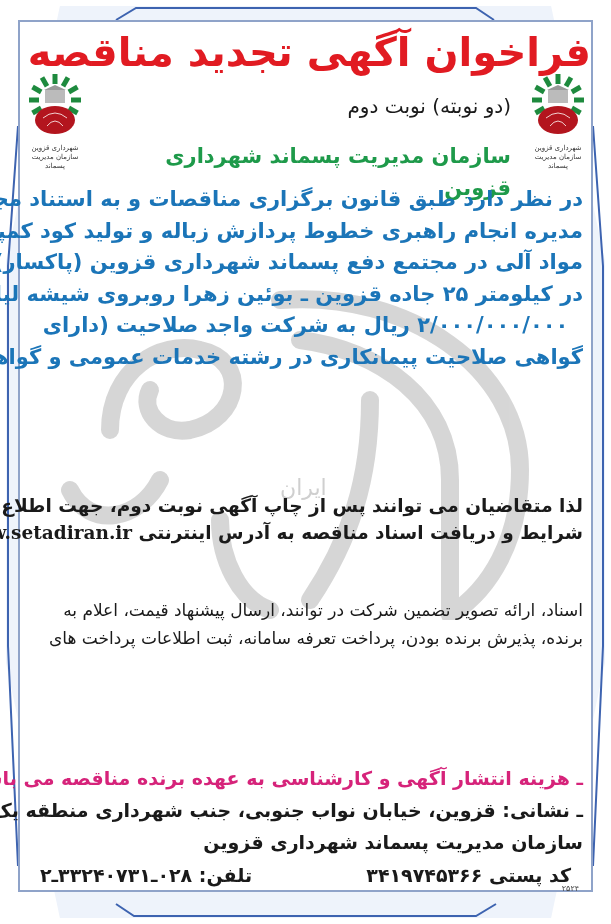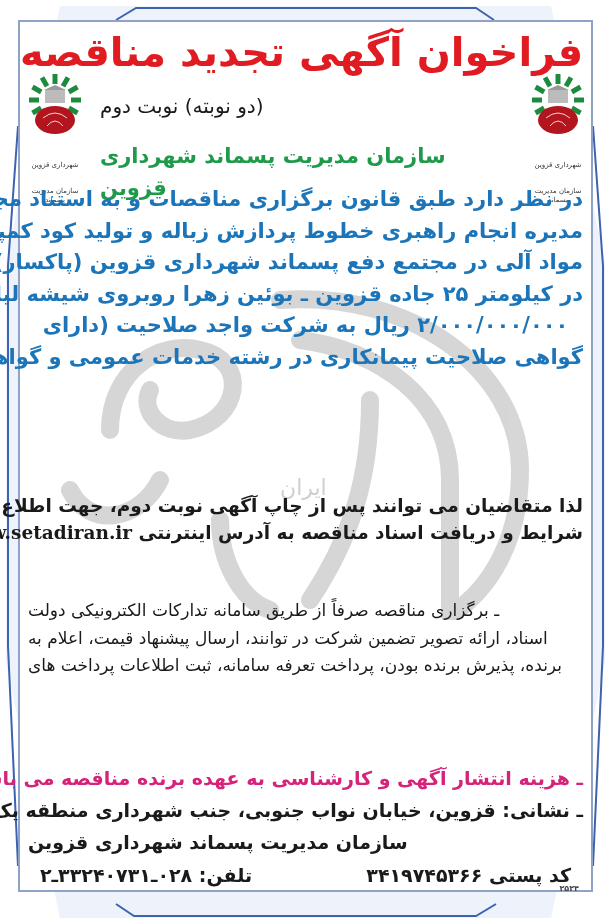--- a/index.html
+++ b/index.html
@@ -22,34 +22,34 @@
       background: #ffffff;
       border: 2px solid #8fa3c9;
       box-sizing: border-box;
     }
     .watermark {
       position: absolute; left: 50px; top: 280px; width: 520px; height: 340px;
       pointer-events: none;
       text-align: right;
     }
     .watermark svg { width: 100%; height: 100%; }
-    .rtl { direction: rtl; unicode-bidi: embed; text-align: left; }
+    .rtl { direction: rtl; unicode-bidi: embed; text-align: right; }
     .title {
       position: absolute; left: 20px; right: 20px; top: 26px;
       font-size: 40px; font-weight: bold; color: #e11b22;
       line-height: 52px; letter-spacing: -0.5px;
     }
     .logo {
       position: absolute; width: 66px; height: 92px; top: 72px;
     }
     .logo.left { left: 22px; }
     .logo.right { right: 20px; }
     .logo svg { width: 66px; height: 72px; display: block; }
     .logo .cap {
-      font-size: 7px; color: #333; text-align: center; line-height: 9px; direction: rtl; margin-top: 17px;
+      font-size: 7px; color: #333; text-align: center; line-height: 9px; direction: rtl;
     }
     .subtitle {
       position: absolute; left: 100px; right: 100px; top: 92px;
       font-size: 20px; font-weight: normal; color: #1a1a1a; line-height: 28px;
     }
     .org {
       position: absolute; left: 100px; right: 100px; top: 140px;
       font-size: 21px; font-weight: bold; color: #1e9a4a; line-height: 32px;
     }
     .blue-body {
@@ -73,21 +73,21 @@
       position: absolute; left: 28px; right: 28px; top: 762px;
       line-height: 32px;
     }
     .footer .pink { color: #d6237a; font-weight: bold; font-size: 19px; }
     .footer .addr { color: #1a1a1a; font-weight: bold; font-size: 19px; }
     .contact {
       position: absolute; left: 40px; right: 40px; top: 860px;
       font-size: 19px; font-weight: bold; color: #1a1a1a; line-height: 30px;
       display: flex; flex-direction: row-reverse; justify-content: space-between; align-items: center;
     }
-    .contact .code { font-size: 8px; color: #444; font-weight: bold; position: absolute; right: -8px; top: 14px; }
+    .contact .code { font-size: 8px; color: #444; font-weight: normal; position: absolute; right: -8px; top: 14px; }
   </style>
 </head>
 <body>
 
 <div class="frame-back"></div>
 <div class="frame-outline">
   <svg viewBox="0 0 599 912" preserveAspectRatio="none">
     <polyline points="110,14 130,2 470,2 488,14" fill="none" stroke="#3d63b0" stroke-width="2"></polyline>
     <polyline points="110,898 128,910 470,910 490,898" fill="none" stroke="#3d63b0" stroke-width="2"></polyline>
     <polyline points="12,120 2,260 2,640 12,860" fill="none" stroke="#3d63b0" stroke-width="2"></polyline>
@@ -175,21 +175,20 @@
 
 <div class="black-body rtl">
   <span class="line">لذا متقاضیان می توانند پس از چاپ آگهی نوبت دوم، جهت اطلاع از</span>
   <span class="line">
     <span>شرایط و دریافت اسناد مناقصه به آدرس اینترنتی</span>
     <span class="latin">www.setadiran.ir</span>
   </span>
 </div>
 
 <div class="plain-body rtl">
-  <span class="line">ـ برگزاری مناقصه صرفاً از طریق سامانه تدارکات الکترونیکی دولت</span>
   <span class="line">اسناد، ارائه تصویر تضمین شرکت در توانند، ارسال پیشنهاد قیمت، اعلام به</span>
   <span class="line">برنده، پذیرش برنده بودن، پرداخت تعرفه سامانه، ثبت اطلاعات پرداخت های</span>
 </div>
 
 <div class="footer rtl">
   <span class="line pink">ـ هزینه انتشار آگهی و کارشناسی به عهده برنده مناقصه می باشد.</span>
   <span class="line addr">ـ نشانی: قزوین، خیابان نواب جنوبی، جنب شهرداری منطقه یک،</span>
   <span class="line addr">سازمان مدیریت پسماند شهرداری قزوین</span>
 </div>
 

